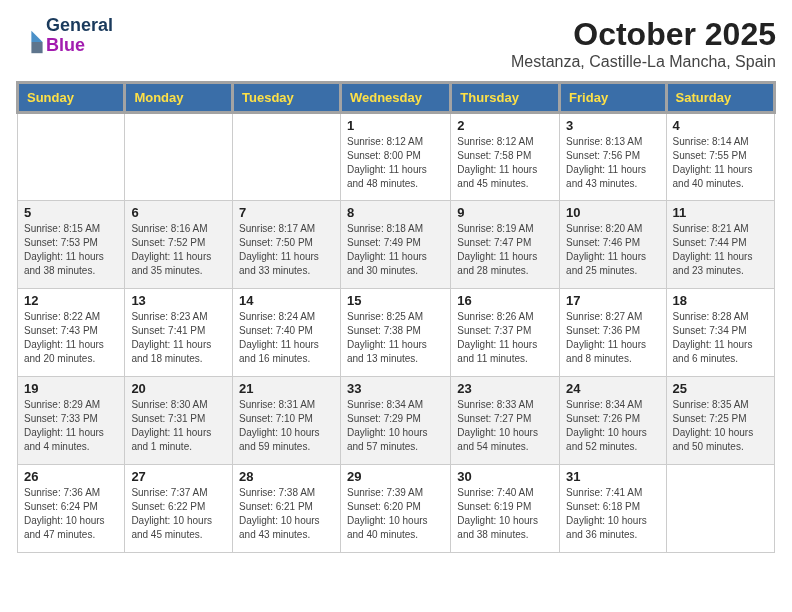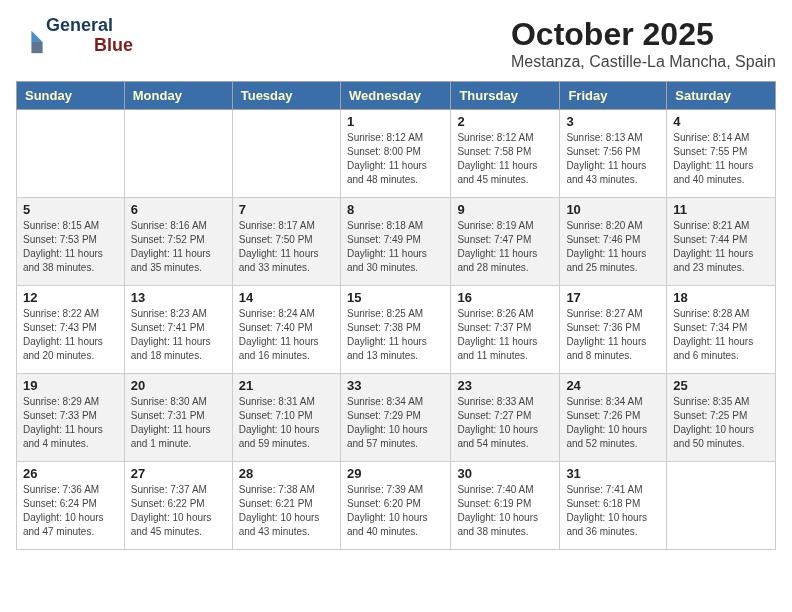--- a/index.html
+++ b/index.html
@@ -20,52 +20,52 @@
       display: flex;
       align-items: flex-end;
     }
     .logo-text {
       font-size: 18px;
       font-weight: bold;
       color: #1a3a5c;
       line-height: 1.1;
     }
     .logo-text span {
-      color: #7f1d1d;
-      margin-left: 48px;
+      color: #a21caf;
     }
     .logo-icon {
       width: 28px;
       height: 28px;
       margin-right: 2px;
     }
     .title-block {
+      text-align: right;
     }
     .month-title {
       font-size: 32px;
       font-weight: bold;
       color: #222;
     }
     .location {
       font-size: 16px;
       color: #444;
     }
     .calendar {
       width: 100%;
       border-collapse: collapse;
       border: 1px solid #ccc;
     }
     .calendar th {
       background-color: #3a6ea8;
-      color: #fef9c3;
+      color: #fde047;
       text-align: left;
       padding: 6px 8px;
       font-size: 13px;
       font-weight: bold;
-      border: 1px solid #a3a3a3;
+      border: 3px solid #a3a3a3;
     }
     .calendar td {
       vertical-align: top;
       padding: 4px 6px;
       border: 1px solid #ccc;
       font-size: 10.5px;
       color: #333;
       width: 113px;
       min-height: 80px;
       height: 88px;

